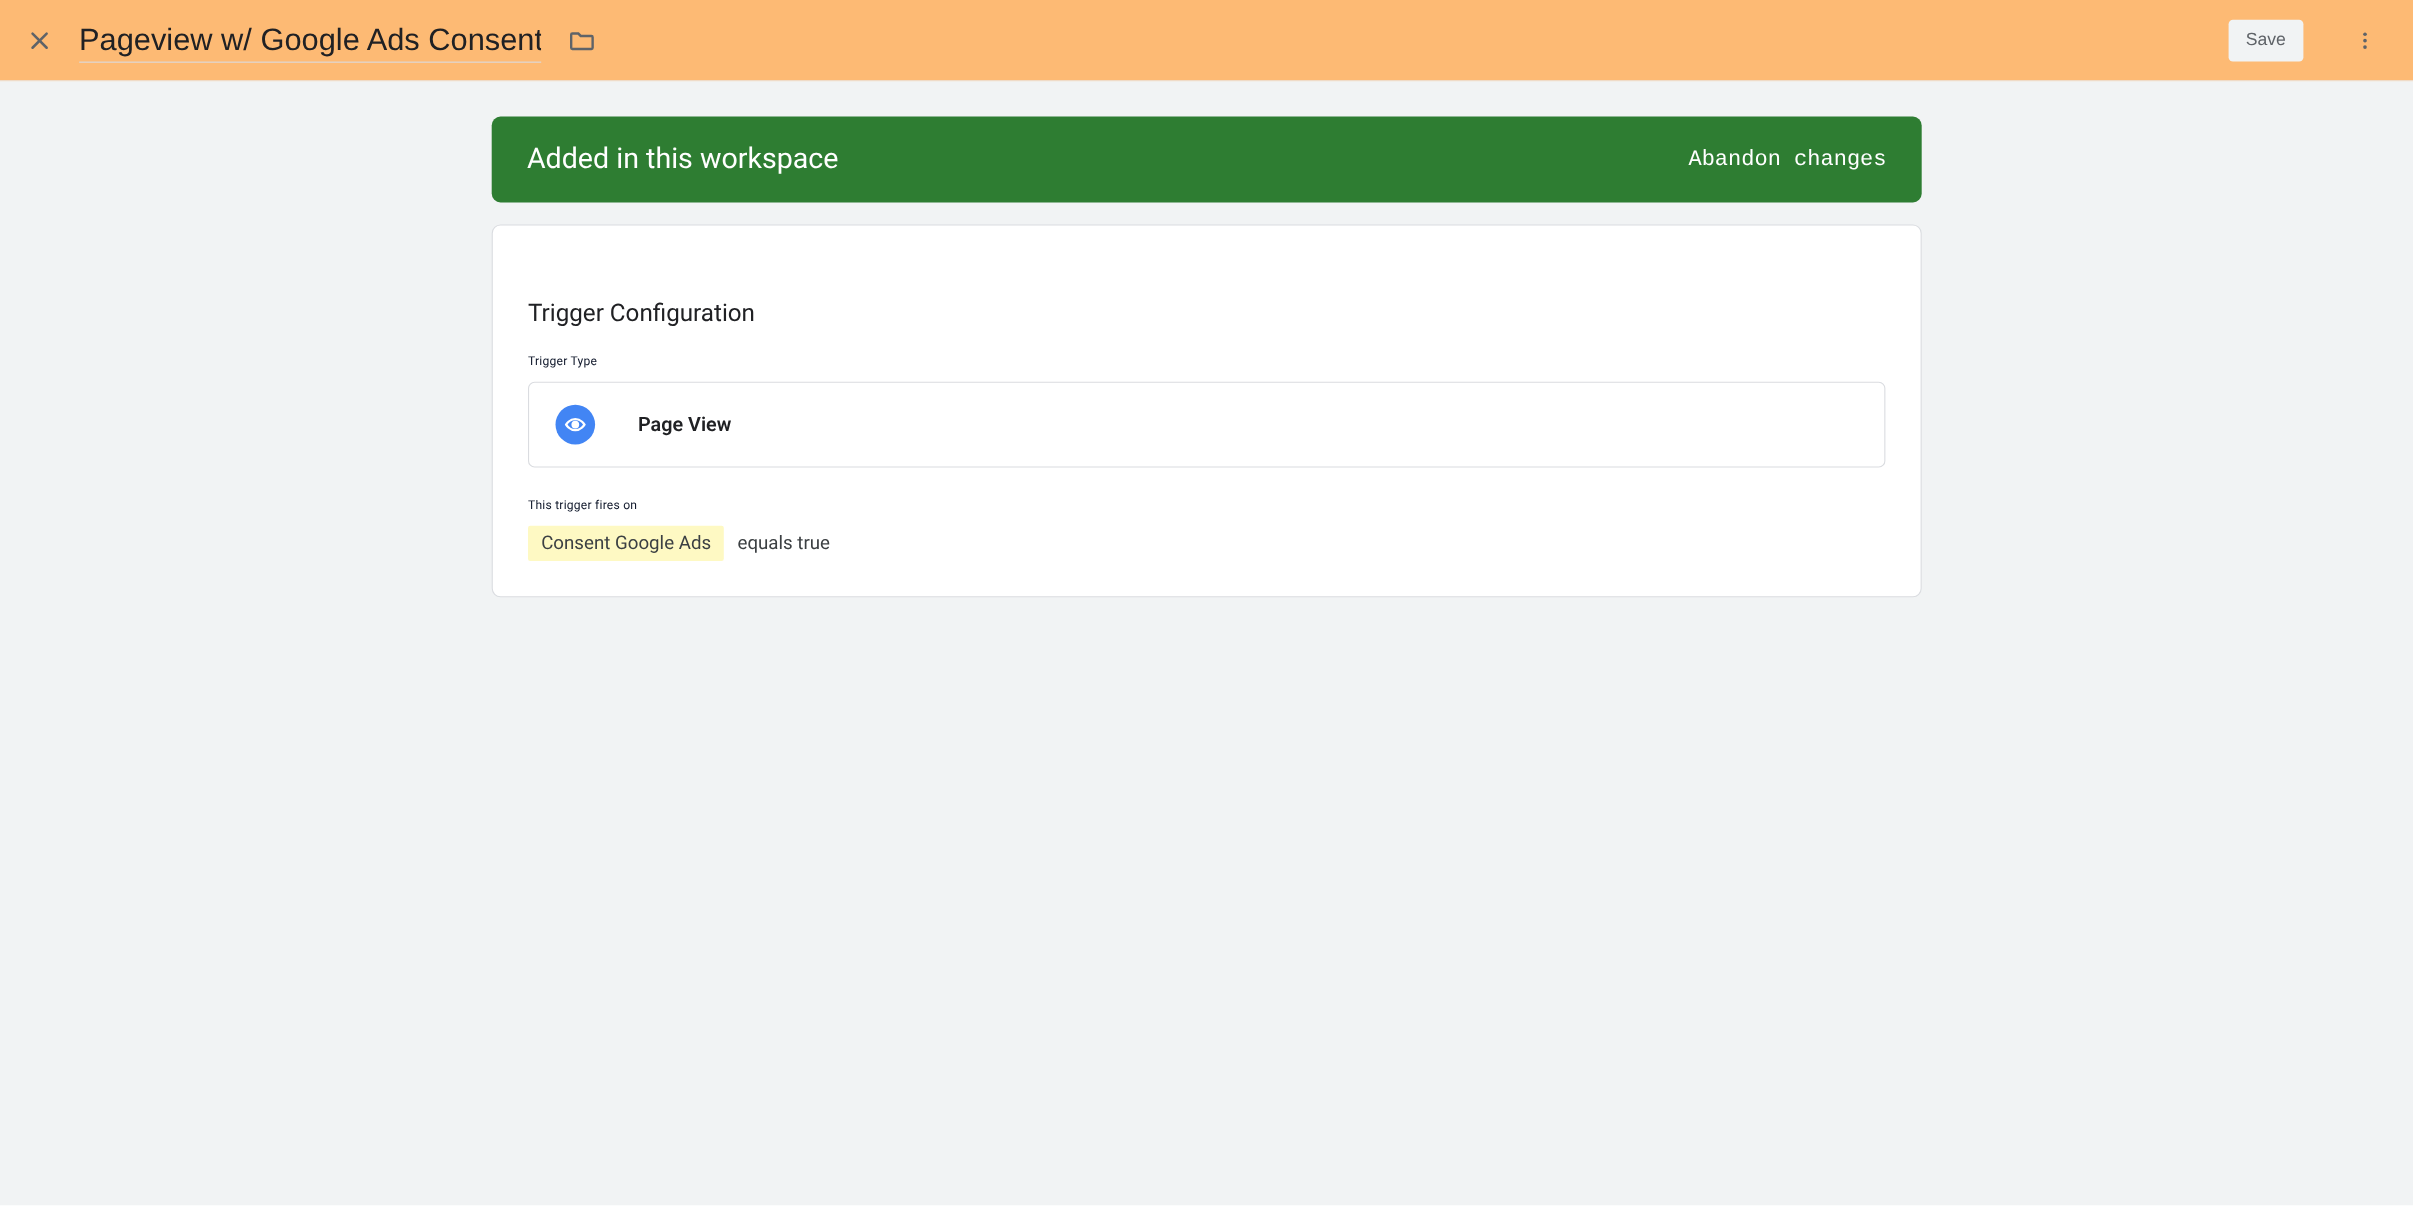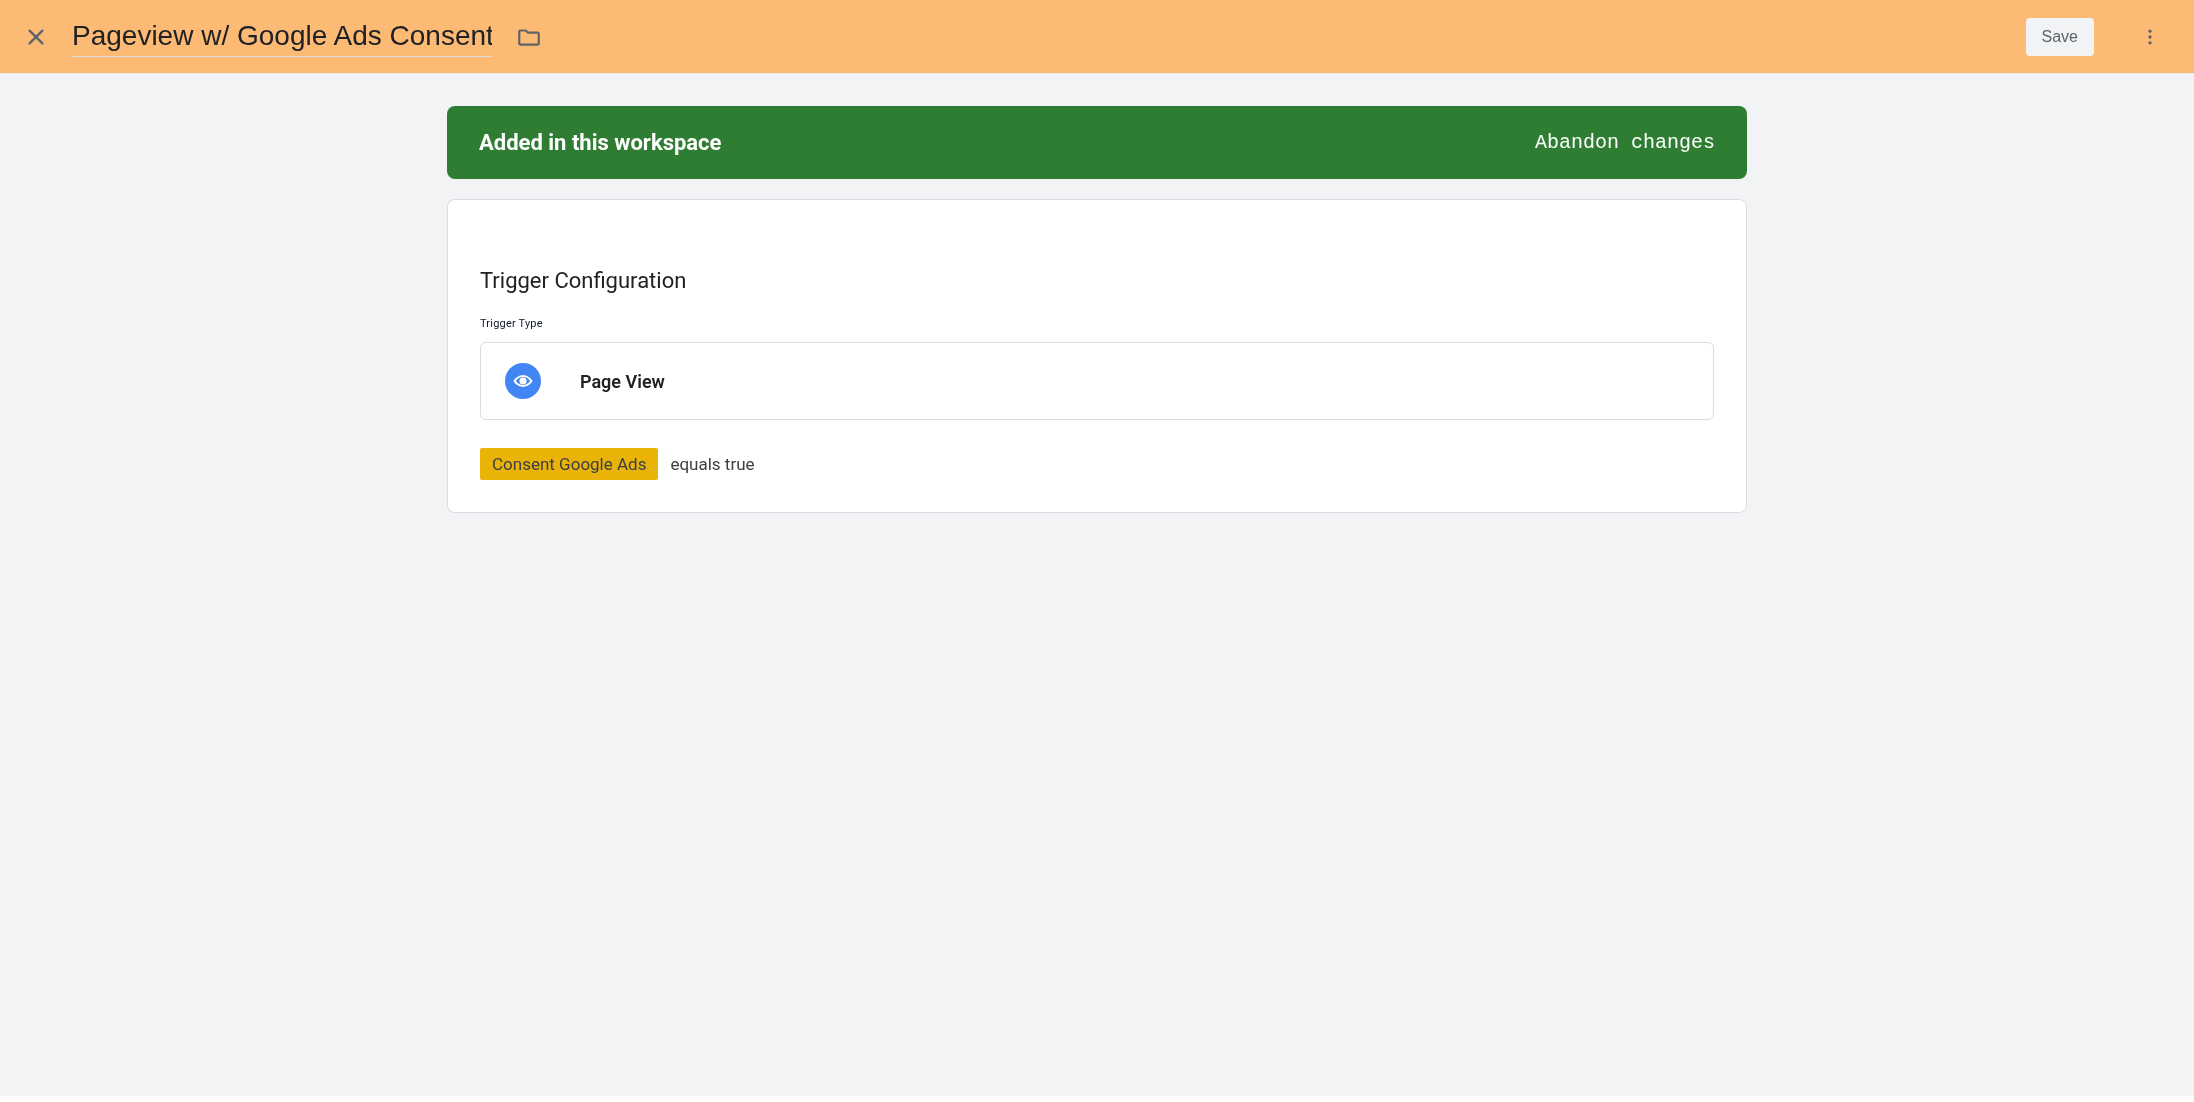--- a/index.html
+++ b/index.html
@@ -83,22 +83,22 @@
       width: 1300px;
       background: #2e7d32;
       color: #fff;
       border-radius: 8px;
       padding: 24px 32px;
       display: flex;
       justify-content: space-between;
       align-items: center;
     }
     .banner-text {
-      font-size: 22px;
-      font-weight: 700;
+      font-size: 26px;
+      font-weight: 400;
       text-align: center;
     }
     .banner-action {
       font-size: 20px;
       font-weight: 400;
       cursor: pointer;
       font-family: Liberation Mono, monospace;
     }
     .card {
       width: 1300px;
@@ -151,21 +151,21 @@
       font-size: 18px;
       font-weight: 600;
       color: #202124;
     }
     .fires-on-row {
       display: flex;
       align-items: center;
       gap: 12px;
     }
     .chip {
-      background: #eab308;
+      background: #fef9c3;
       padding: 6px 12px;
       font-size: 17px;
       color: #3c4043;
       border-radius: 2px;
     }
     .fires-on-condition {
       font-size: 17px;
       color: #3c4043;
     }
     .reference-box {
@@ -232,20 +232,21 @@
     <div class="field-label">Trigger Type</div>
     <div class="trigger-type-box">
       <div class="icon-circle icon-blue">
         <svg width="20" height="20" viewBox="0 0 24 24" fill="none" stroke="#fff" stroke-width="2.5">
           <path d="M2 12 C2 12 5.5 6 12 6 C18.5 6 22 12 22 12 C22 12 18.5 18 12 18 C5.5 18 2 12 2 12 Z"></path>
           <circle cx="12" cy="12" r="3" fill="#fff"></circle>
         </svg>
       </div>
       <span class="trigger-type-name">Page View</span>
     </div>
+    <div class="field-label">This trigger fires on</div>
     <div class="fires-on-row">
       <span class="chip">Consent Google Ads</span>
       <span class="fires-on-condition">equals true</span>
     </div>
   </div>
 
 
 </div>
 
 </body></html>

